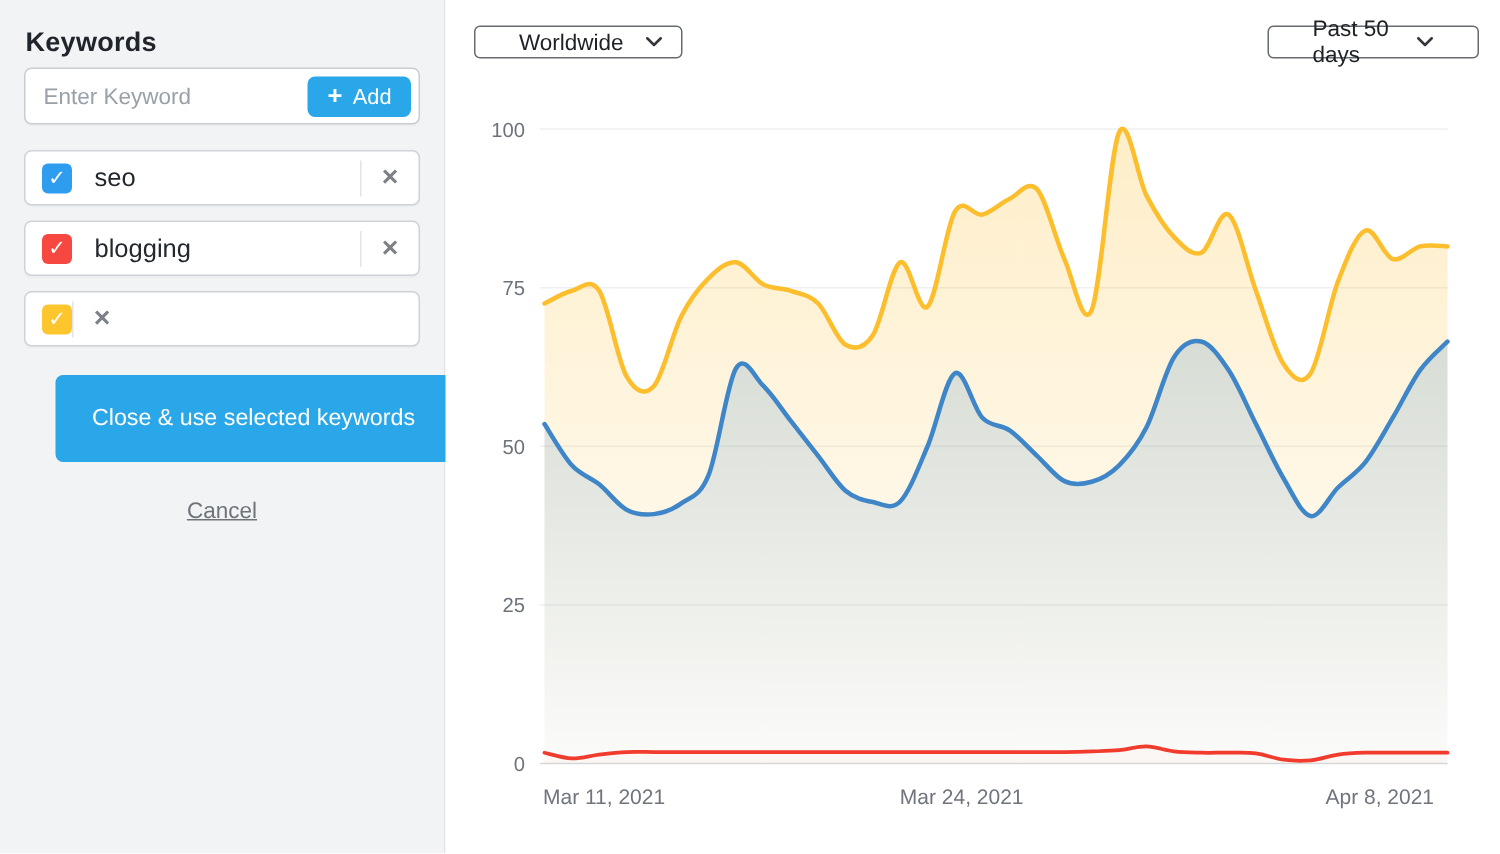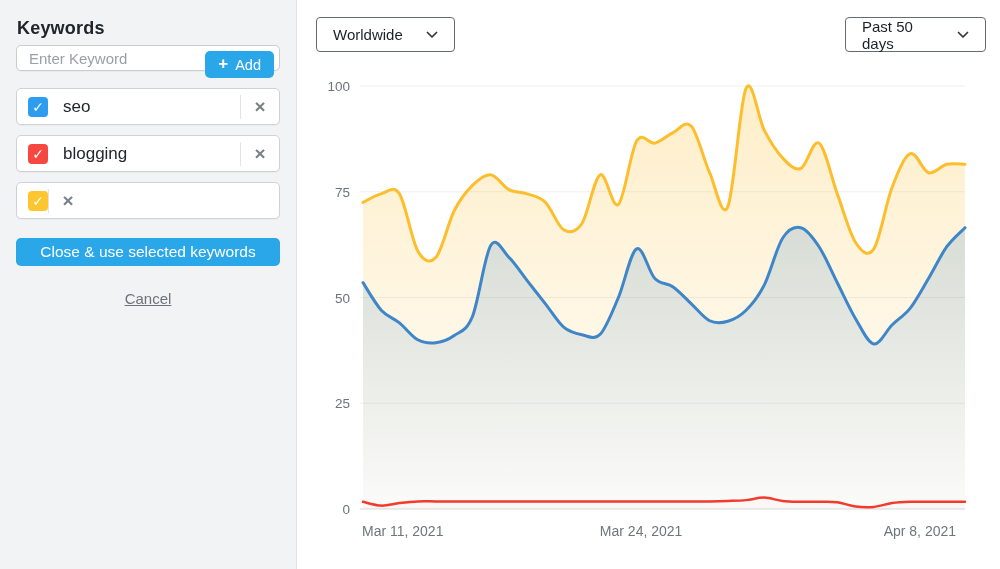--- a/index.html
+++ b/index.html
@@ -9,21 +9,21 @@
     -webkit-font-smoothing:antialiased;
   }
   
   .sidebar{
     position:absolute;left:0;top:0;width:297px;height:569px;
     background:#f2f3f5;border-right:1px solid #e1e3e7;box-sizing:border-box;
     padding:16px;
   }
   .s-title{font-size:18px;font-weight:700;color:#20252b;margin:2px 0 6px 1px;letter-spacing:.2px;}
   .inp-box{
-    position:relative;height:26px;background:#fff;border:1px solid #c9cdd2;border-radius:5px;
+    position:relative;height:38px;background:#fff;border:1px solid #c9cdd2;border-radius:5px;
     box-sizing:border-box;display:flex;align-items:center;
     box-shadow:0 1px 1px rgba(0,0,0,.03);
   }
   .inp{
     border:none;outline:none;flex:1;height:100%;background:transparent;
     font-family:inherit;font-size:15px;color:#22262c;padding:0 0 0 12px;min-width:0;
   }
   .inp::placeholder{color:#98a0a8;}
   .add-btn{
     position:absolute;right:5px;top:5px;height:27px;padding:0 13px;
@@ -43,33 +43,33 @@
     font-size:14px;font-weight:700;cursor:pointer;flex:0 0 auto;
   }
   .kw-label{margin-left:15px;font-size:17px;color:#23272e;flex:1;}
   .kw-div{width:1px;height:24px;background:#e0e3e7;flex:0 0 auto;}
   .kw-x{
     width:38px;height:100%;border:none;background:transparent;cursor:pointer;
     color:#7b8187;font-size:19px;font-weight:700;font-family:inherit;
     display:flex;align-items:center;justify-content:center;padding:0;
   }
   .apply-btn{
-    width:100%;height:28px;margin-top:9px;background:#29a7e8;border:none;border-radius:5px;
-    color:#fff;font-family:inherit;font-size:15.5px;cursor:pointer;
+    width:100%;height:58px;margin-top:9px;background:#29a7e8;border:none;border-radius:5px;
+    color:#fff;font-family:inherit;font-size:15.5px;cursor:pointer;margin-left:21px;
   }
   .cancel{
     display:block;margin:24px auto 0;text-align:center;width:60px;
     color:#6d7379;font-size:15px;text-decoration:underline;cursor:pointer;
   }
   
   .main{position:absolute;left:297px;top:0;width:703px;height:569px;background:#fff;}
   .select{
-    position:absolute;height:35px;border:1px solid #666b72;border-radius:4px;background:#fff;
+    position:absolute;height:22px;border:1px solid #666b72;border-radius:4px;background:#fff;
     box-sizing:border-box;display:flex;align-items:center;justify-content:space-between;
-    padding:0 16px;font-size:15px;color:#1d2126;cursor:pointer;
+    padding:0 29px;font-size:15px;color:#1d2126;cursor:pointer;
   }
   .sel-region{left:19px;top:17px;width:139px;}
   .sel-range{left:548px;top:17px;width:141px;}
   .chev{margin-left:14px;flex:0 0 auto;}
   #chart{position:absolute;left:0;top:0;width:703px;height:569px;}
 </style>
 </head>
 <body>
 
 <div class="sidebar">

